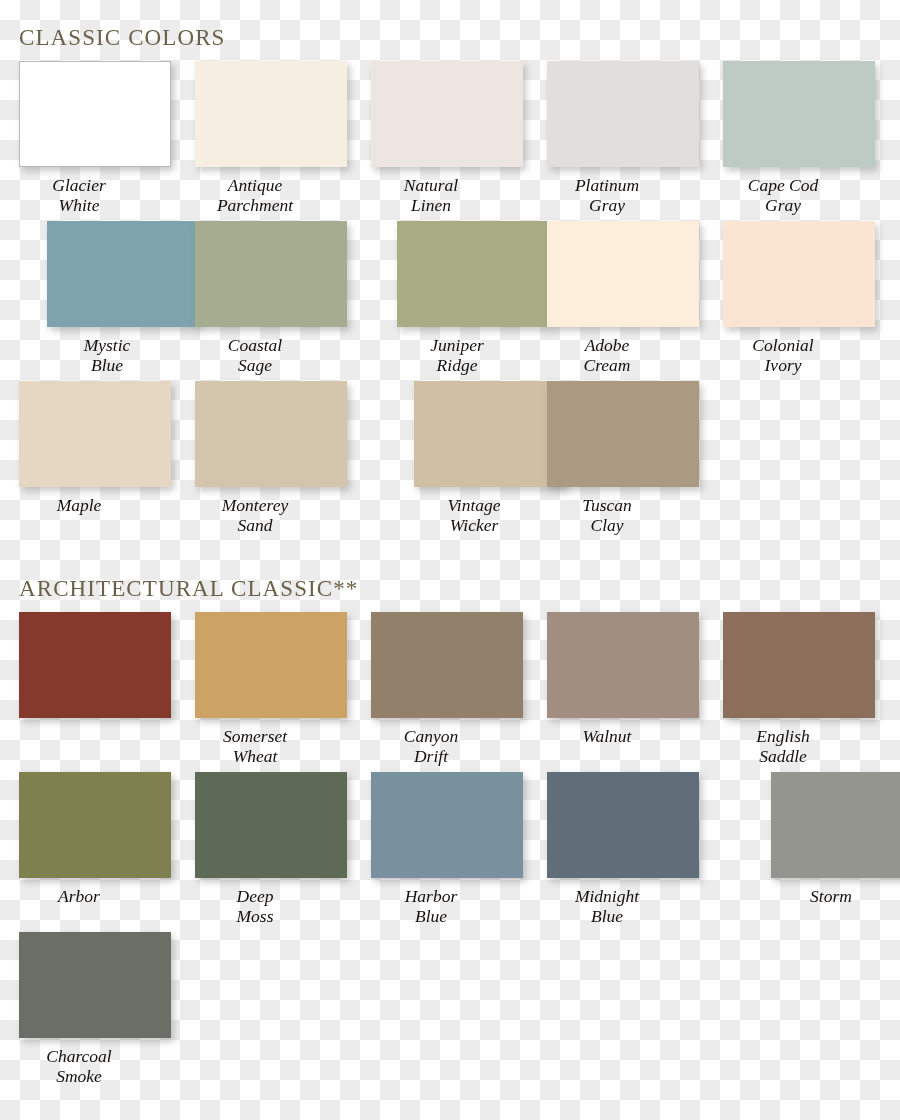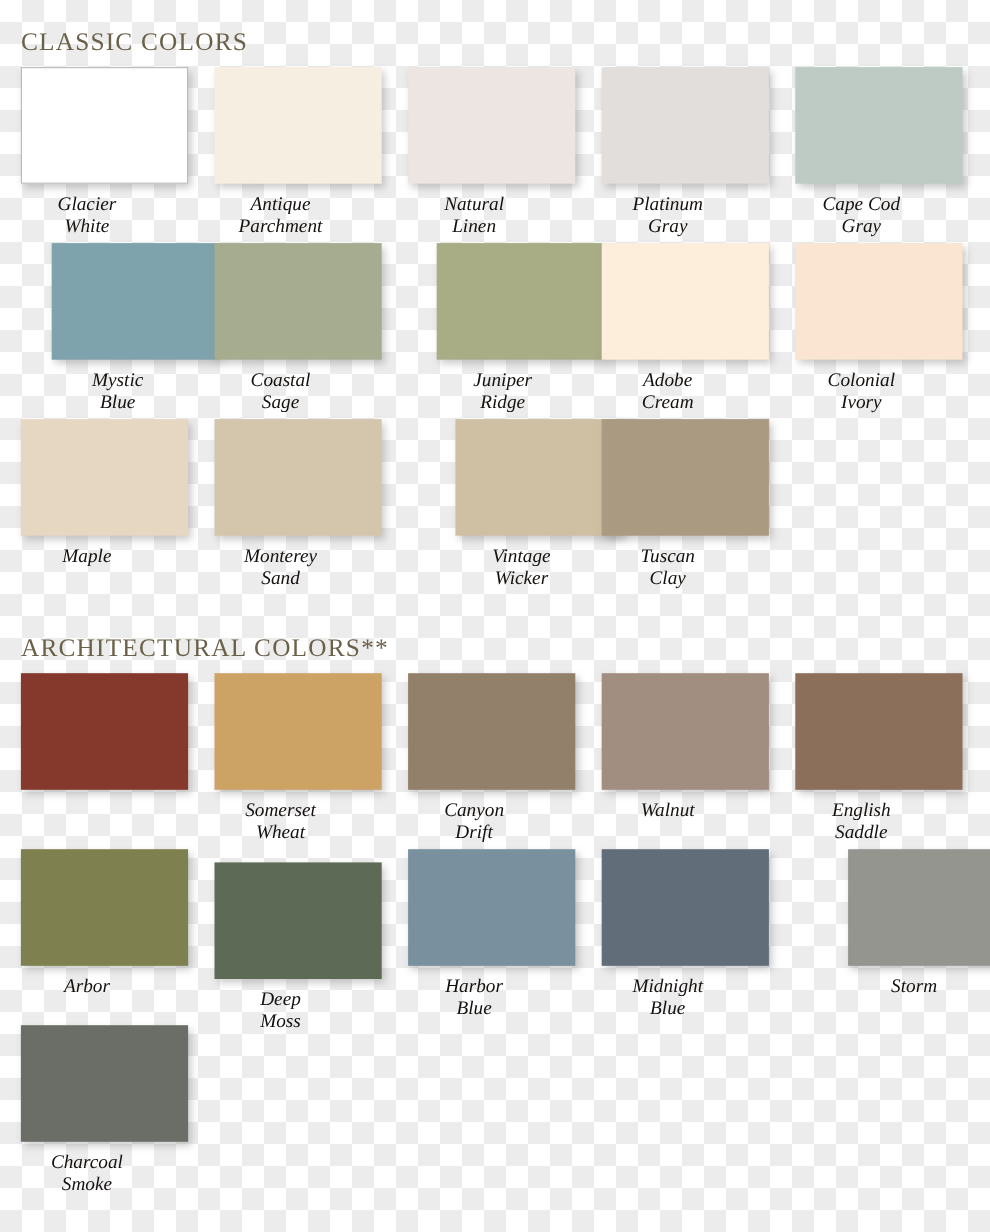--- a/index.html
+++ b/index.html
@@ -67,21 +67,21 @@
     white-space: pre-line;
   }
 </style>
 </head>
 <body>
 
 <div class="sheet">
 
   <h1 class="section-title" id="title-classic">CLASSIC COLORS</h1>
 
-  <h1 class="section-title" id="title-architectural">ARCHITECTURAL COLORS**</h1>
+  <h1 class="section-title" id="title-architectural">ARCHITECTURAL CLASSIC**</h1>
 
   <div id="swatch-layer">
       <div class="swatch-cell" style="left: 19px; top: 61px;">
         <div class="chip bordered" style="background-color: rgb(255, 255, 255);"></div>
         <div class="chip-label">Glacier
 White</div>
       </div>
       <div class="swatch-cell" style="left: 195px; top: 61px;">
         <div class="chip" style="background-color: rgb(247, 238, 226);"></div>
         <div class="chip-label">Antique
@@ -165,21 +165,21 @@
       </div>
       <div class="swatch-cell" style="left: 723px; top: 612px;">
         <div class="chip" style="background-color: rgb(140, 111, 90);"></div>
         <div class="chip-label">English
 Saddle</div>
       </div>
       <div class="swatch-cell" style="left: 19px; top: 772px;">
         <div class="chip" style="background-color: rgb(127, 128, 79);"></div>
         <div class="chip-label">Arbor</div>
       </div>
-      <div class="swatch-cell" style="left: 195px; top: 772px; margin-top: 12px;">
+      <div class="swatch-cell" style="left: 195px; top: 772px;">
         <div class="chip" style="background-color: rgb(93, 107, 86);"></div>
         <div class="chip-label">Deep
 Moss</div>
       </div>
       <div class="swatch-cell" style="left: 371px; top: 772px;">
         <div class="chip" style="background-color: rgb(121, 144, 159);"></div>
         <div class="chip-label">Harbor
 Blue</div>
       </div>
       <div class="swatch-cell" style="left: 547px; top: 772px;">

